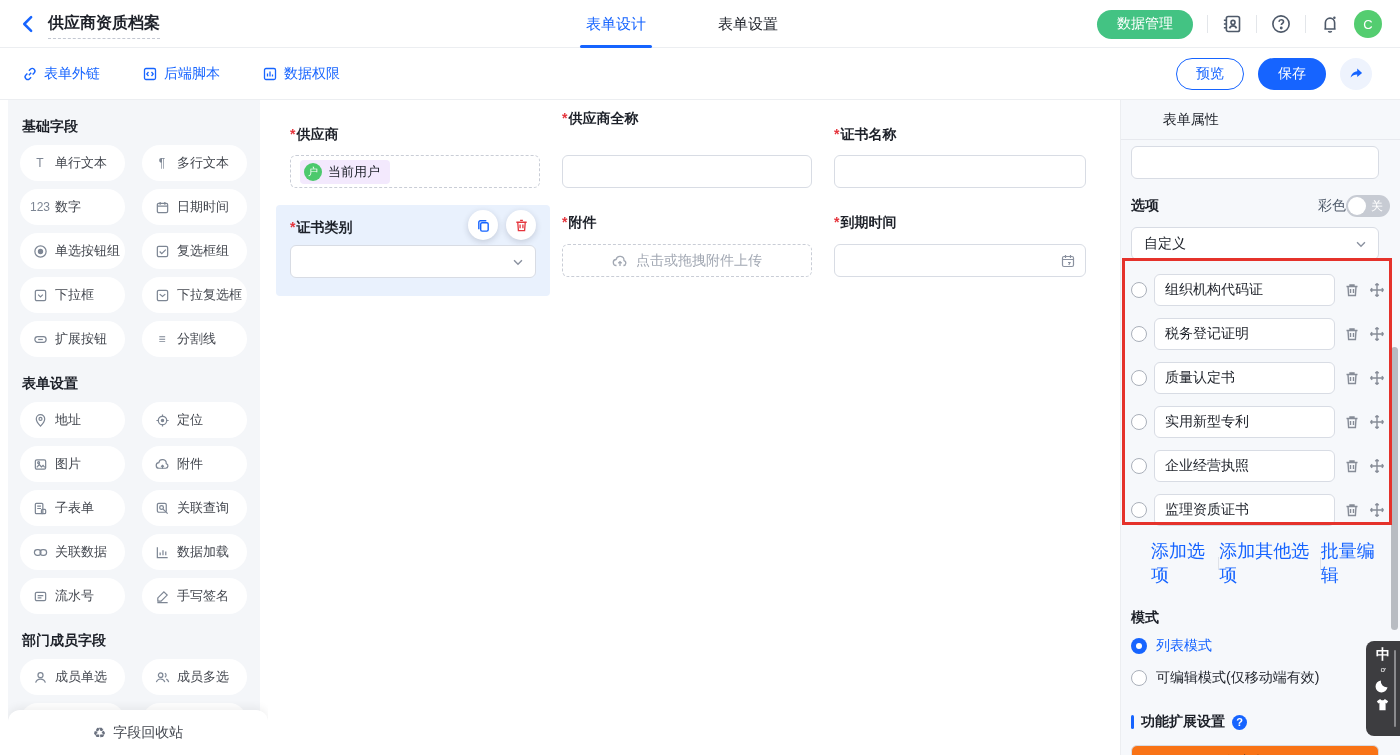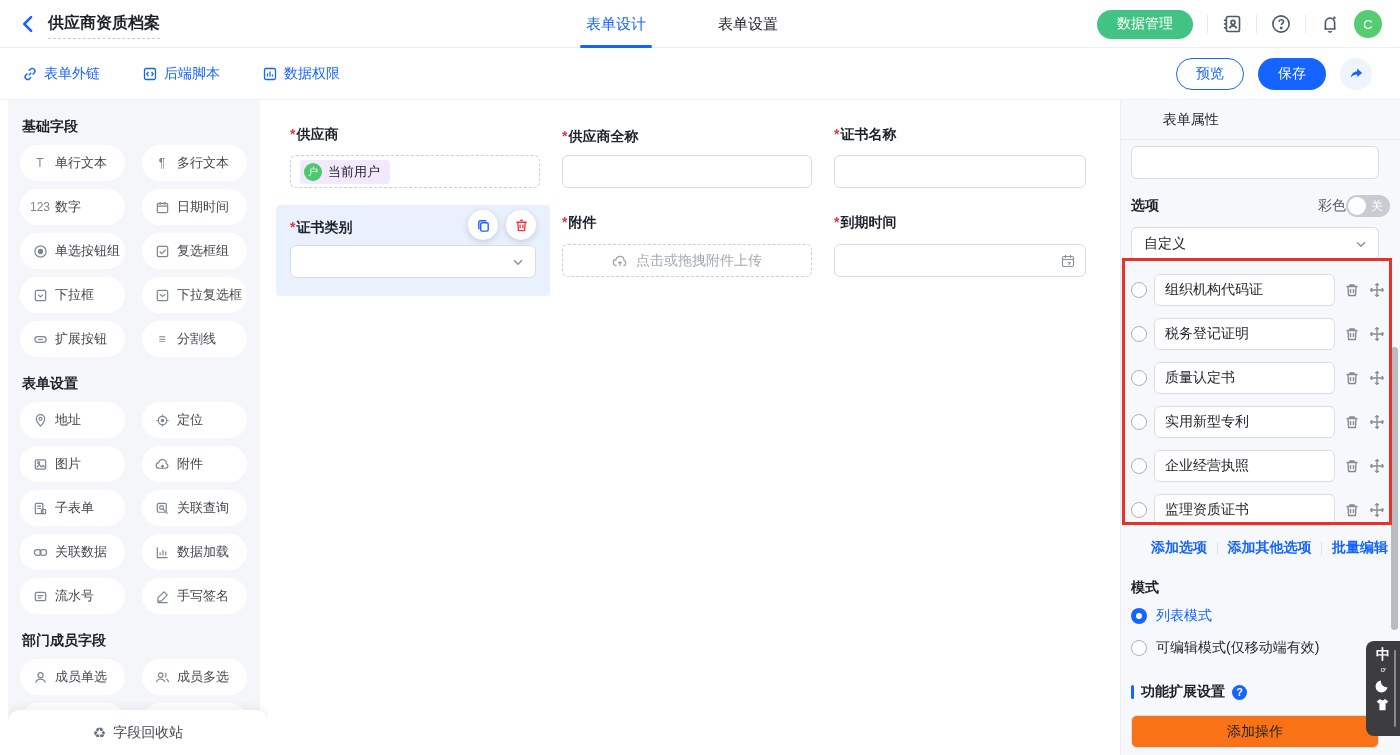--- a/index.html
+++ b/index.html
@@ -72,21 +72,21 @@
   .toggle .knob { position:absolute; left:2px; top:2px; width:18px; height:18px; border-radius:50%; background:#fff; }
   .toggle .t-txt { position:absolute; right:7px; top:3px; font-size:12px; color:#fff; }
   .p-select { width:248px; height:33px; background:#fff; border:1px solid #d8dce4; border-radius:6px; display:flex; align-items:center; justify-content:space-between; padding:0 10px 0 12px; font-size:14px; color:#1d2129; cursor:pointer; }
   .red-box { position:absolute; left:1122px; top:258px; width:270px; height:267px; border:3px solid #e5322b; z-index:10; pointer-events:none; }
   .opt-list { margin-top:14px; display:flex; flex-direction:column; gap:12px; }
   .opt-row { display:flex; align-items:center; height:32px; }
   .radio-o { width:16px; min-width:16px; height:16px; border-radius:50%; border:1px solid #aab0ba; background:#fff; cursor:pointer; }
   .opt-input { margin-left:7px; width:181px; height:32px; background:#fff; border:1px solid #d8dce4; border-radius:6px; font-size:14px; color:#1d2129; padding:0 10px; outline:none; }
   .opt-act { margin-left:9px; width:16px; height:16px; color:#868c97; cursor:pointer; }
   .opt-act + .opt-act { margin-left:9px; }
-  .opt-links { display:flex; align-items:center; justify-content:space-between; margin:13px 2px 0 20px; font-size:14px; color:#1664ff;font-weight:bold; }
+  .opt-links { display:flex; align-items:center; justify-content:space-between; margin:13px 2px 0 20px; font-size:18px; color:#1664ff; }
   .opt-links .lk { cursor:pointer; }
   .opt-links .sep { width:1px; height:13px; background:#dfe2e8; }
   .mode-title { margin:22px 0 10px; }
   .mode-row { display:flex; align-items:center; gap:9px; margin-bottom:14px; font-size:14px; color:#1d2129; cursor:pointer; }
   .mode-row.sel { color:#1664ff; }
   .radio-on { width:16px; min-width:16px; height:16px; border-radius:50%; background:#1664ff; position:relative; }
   .radio-on::after { content:""; position:absolute; left:5px; top:5px; width:6px; height:6px; background:#fff; border-radius:50%; }
   .ext-head { display:flex; align-items:center; gap:7px; margin:26px 0 14px; }
   .ext-bar { width:3px; height:14px; background:#1664ff; border-radius:2px; }
   .q-circle { width:15px; height:15px; border-radius:50%; background:#1664ff; color:#fff; font-size:11px; font-weight:700; display:flex; align-items:center; justify-content:center; }
@@ -422,21 +422,21 @@
 
 <div class="canvas">
 
   <div class="abs fld-label req" style="left:30px; top:26px;">供应商</div>
   <div class="abs f-input dashed" style="left:30px; top:55px; width:250px;">
     <div class="tag-user">
       <span class="dot">户</span>
       <span>当前用户</span>
     </div>
   </div>
-  <div class="abs fld-label req" style="left:302px; top:28px;text-align:right;">供应商全称</div>
+  <div class="abs fld-label req" style="left:302px; top:10px;text-align:right;">供应商全称</div>
   <div class="abs f-input" style="left:302px; top:55px; width:250px;"></div>
   <div class="abs fld-label req" style="left:574px; top:26px;">证书名称</div>
   <div class="abs f-input" style="left:574px; top:55px; width:252px;"></div>
 
   <div class="sel-block">
     <div class="abs fld-label req" style="left:14px; top:14px;">证书类别</div>
     <button class="fab abs" style="left:192px; top:5px; color:#1664ff;">
       <svg viewBox="0 0 16 16" width="15" height="15" fill="none" stroke="currentColor" stroke-width="1.5">
           <rect x="5" y="5" width="8" height="9" rx="1.5"></rect>
           <path d="M11 3H4.5A1.5 1.5 0 0 0 3 4.5V12"></path>

